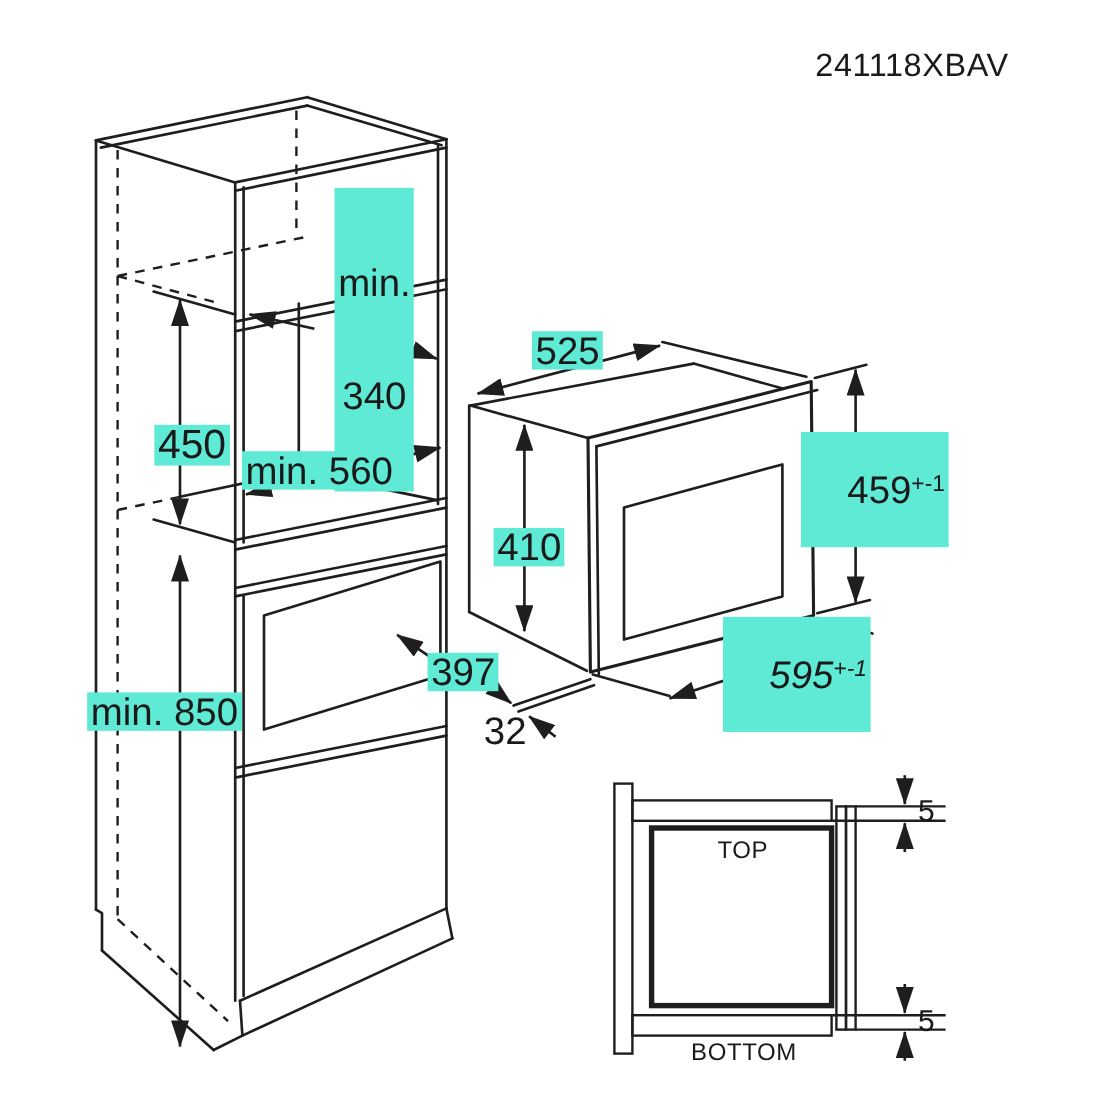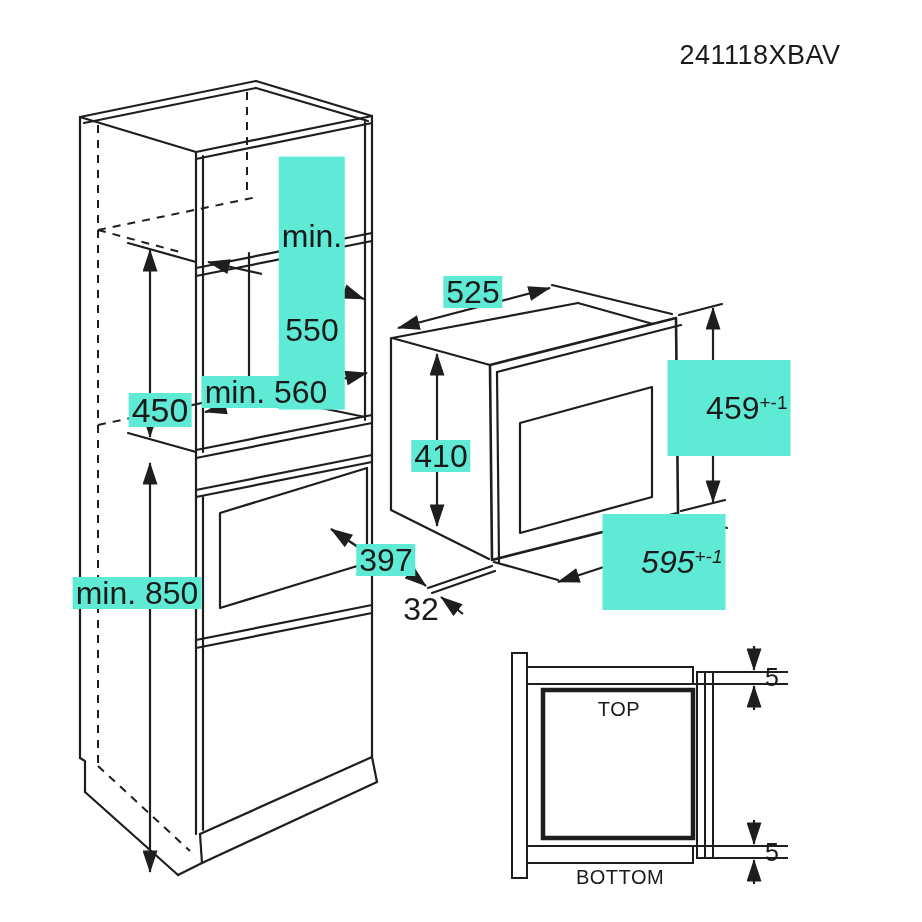--- a/index.html
+++ b/index.html
@@ -149,24 +149,24 @@
       <path d="M754,710 L754,686" marker-end="url(#ah)"></path>
       <path d="M754,820 L754,844" marker-end="url(#ah)"></path>
       <path d="M754,884 L754,860" marker-end="url(#ah)"></path>
     </g>
   </svg>
 
   <div class="lbl model" style="left:760px;top:55px;">241118XBAV</div>
 
   <div class="lbl dim stack bg" style="left:312px;top:283px;">
     <div>min.</div>
-    <div>550</div>
+    <div>340</div>
   </div>
 
-  <div class="lbl dim-lg bg" style="left:160px;top:371px;margin-top:39px;">450</div>
+  <div class="lbl dim-lg bg" style="left:160px;top:371px;">450</div>
 
   <div class="lbl dim bg" style="left:266px;top:392px;">min. 560</div>
 
   <div class="lbl dim bg" style="left:137px;top:593px;">min. 850</div>
 
   <div class="lbl dim bg" style="left:473px;top:292px;">525</div>
 
   <div class="lbl dim bg" style="left:441px;top:456px;">410</div>
 
   <div class="lbl dim bg" style="left:729px;top:408px;">

